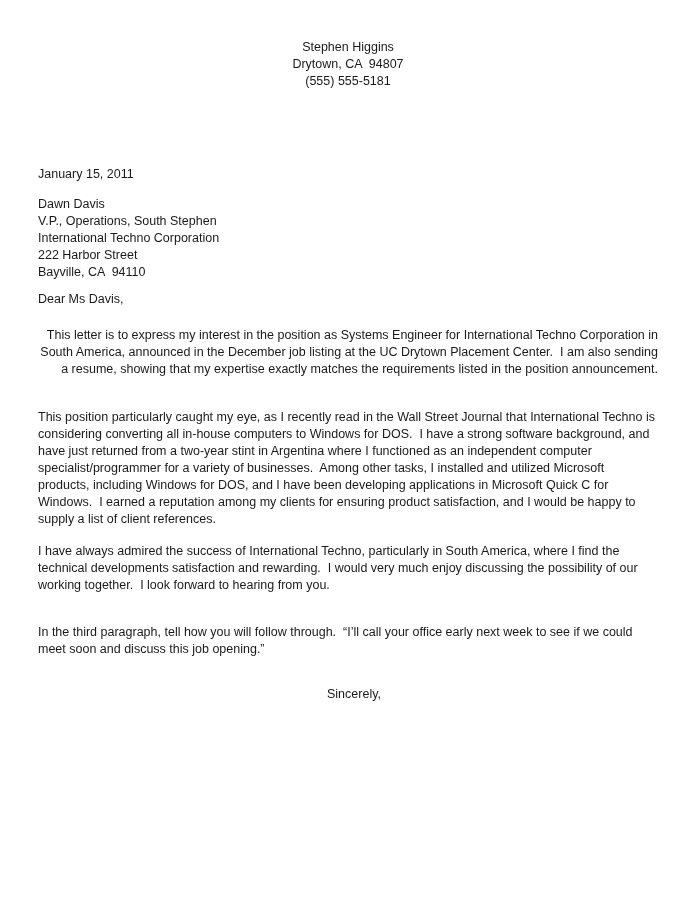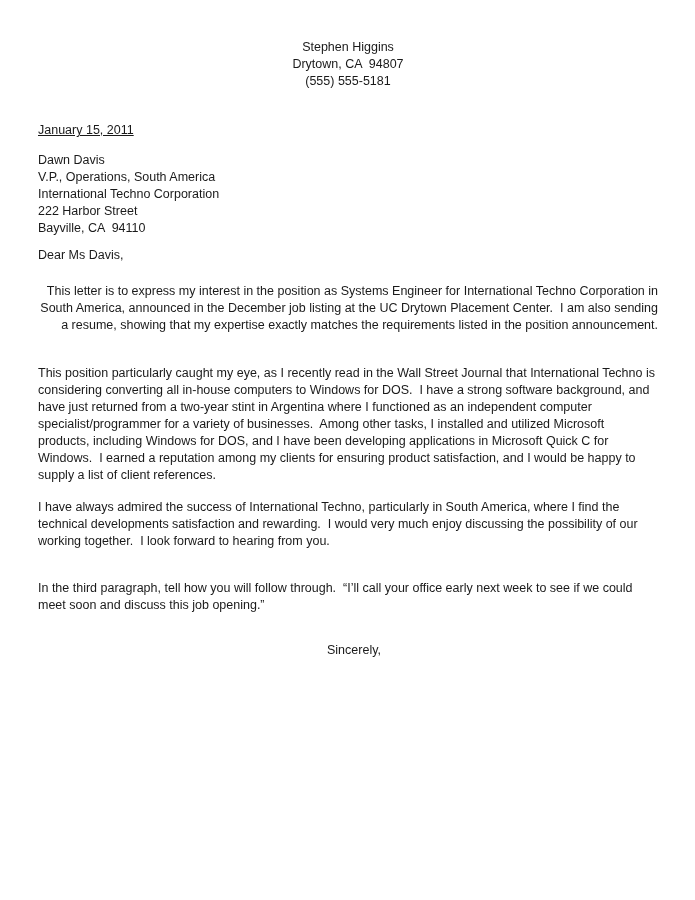--- a/index.html
+++ b/index.html
@@ -16,21 +16,21 @@
     font-family: "Liberation Sans", "DejaVu Sans", sans-serif;
     font-size: 12.5px;
     line-height: 17px;
     box-sizing: border-box;
     padding: 0 37px 0 38px;
     overflow: hidden;
   }
   .pre { white-space: pre-wrap; }
   .center { text-align: center; }
   .sender-block { margin-top: 39px; }
-  .date-line { margin-top: 32px; text-decoration: underline; }
+  .date-line { margin-top: 76px; }
   .recipient-block { margin-top: 13px; }
   .salutation { margin-top: 10px; }
   .para-1 { margin-top: 19px; text-align: right; }
   .para-2 { margin-top: 31px; }
   .para-3 { margin-top: 15px; }
   .para-4 { margin-top: 30px; }
   .valediction { margin-top: 28px; margin-left: 289px; }
   .signature { margin-top: 53px; margin-left: 289px; }
   .enclosure { margin-top: 0; }
   .watermark {
@@ -50,21 +50,21 @@
   <div class="sender-block center">
     <div class="pre">Stephen Higgins</div>
     <div class="pre">Drytown, CA  94807</div>
     <div class="pre">(555) 555-5181</div>
   </div>
 
   <div class="date-line pre">January 15, 2011</div>
 
   <div class="recipient-block">
     <div class="pre">Dawn Davis</div>
-    <div class="pre">V.P., Operations, South America</div>
+    <div class="pre">V.P., Operations, South Stephen</div>
     <div class="pre">International Techno Corporation</div>
     <div class="pre">222 Harbor Street</div>
     <div class="pre">Bayville, CA  94110</div>
   </div>
 
   <div class="salutation pre">Dear Ms Davis,</div>
 
   <div class="para-1 pre">This letter is to express my interest in the position as Systems Engineer for International Techno Corporation in South America, announced in the December job listing at the UC Drytown Placement Center.  I am also sending a resume, showing that my expertise exactly matches the requirements listed in the position announcement.</div>
   <div class="para-2 pre">This position particularly caught my eye, as I recently read in the Wall Street Journal that International Techno is considering converting all in-house computers to Windows for DOS.  I have a strong software background, and have just returned from a two-year stint in Argentina where I functioned as an independent computer specialist/programmer for a variety of businesses.  Among other tasks, I installed and utilized Microsoft products, including Windows for DOS, and I have been developing applications in Microsoft Quick C for Windows.  I earned a reputation among my clients for ensuring product satisfaction, and I would be happy to supply a list of client references.</div>
   <div class="para-3 pre">I have always admired the success of International Techno, particularly in South America, where I find the technical developments satisfaction and rewarding.  I would very much enjoy discussing the possibility of our working together.  I look forward to hearing from you.</div>

